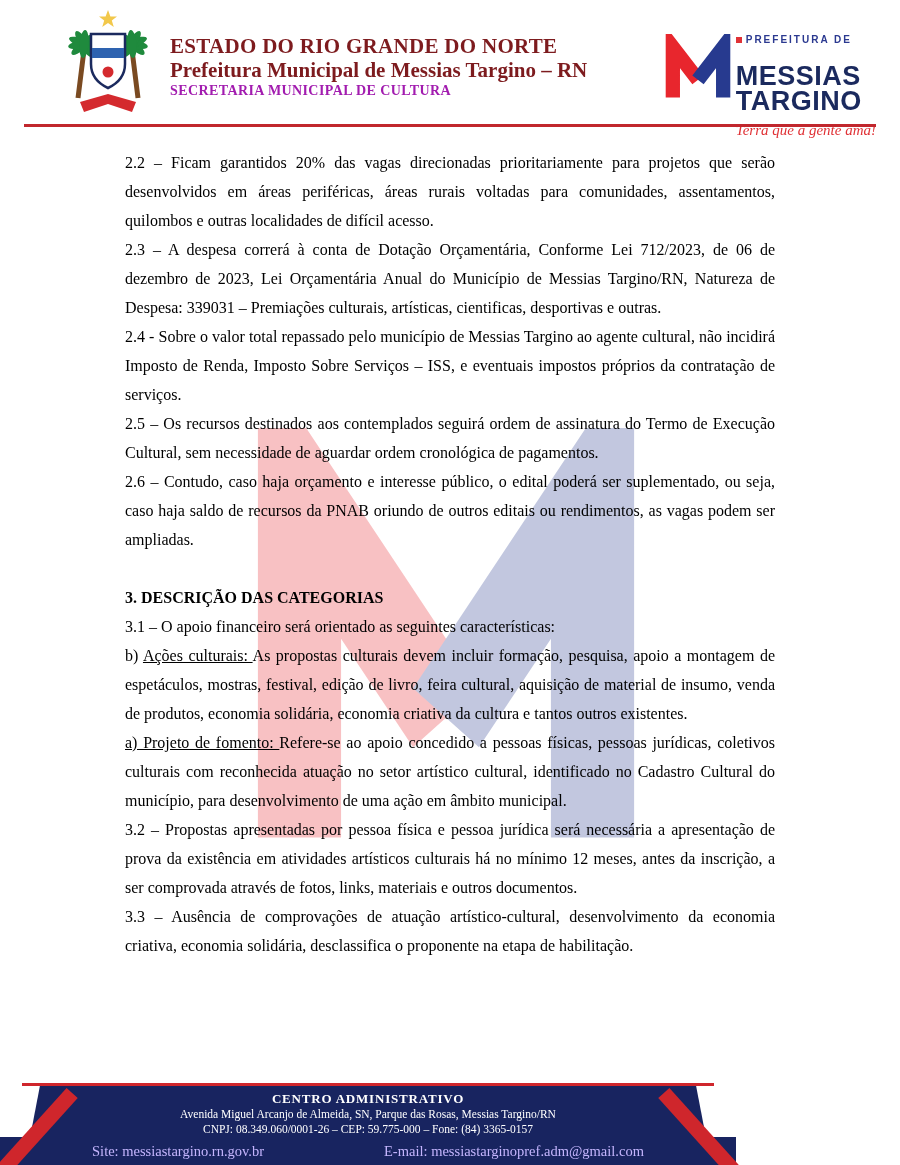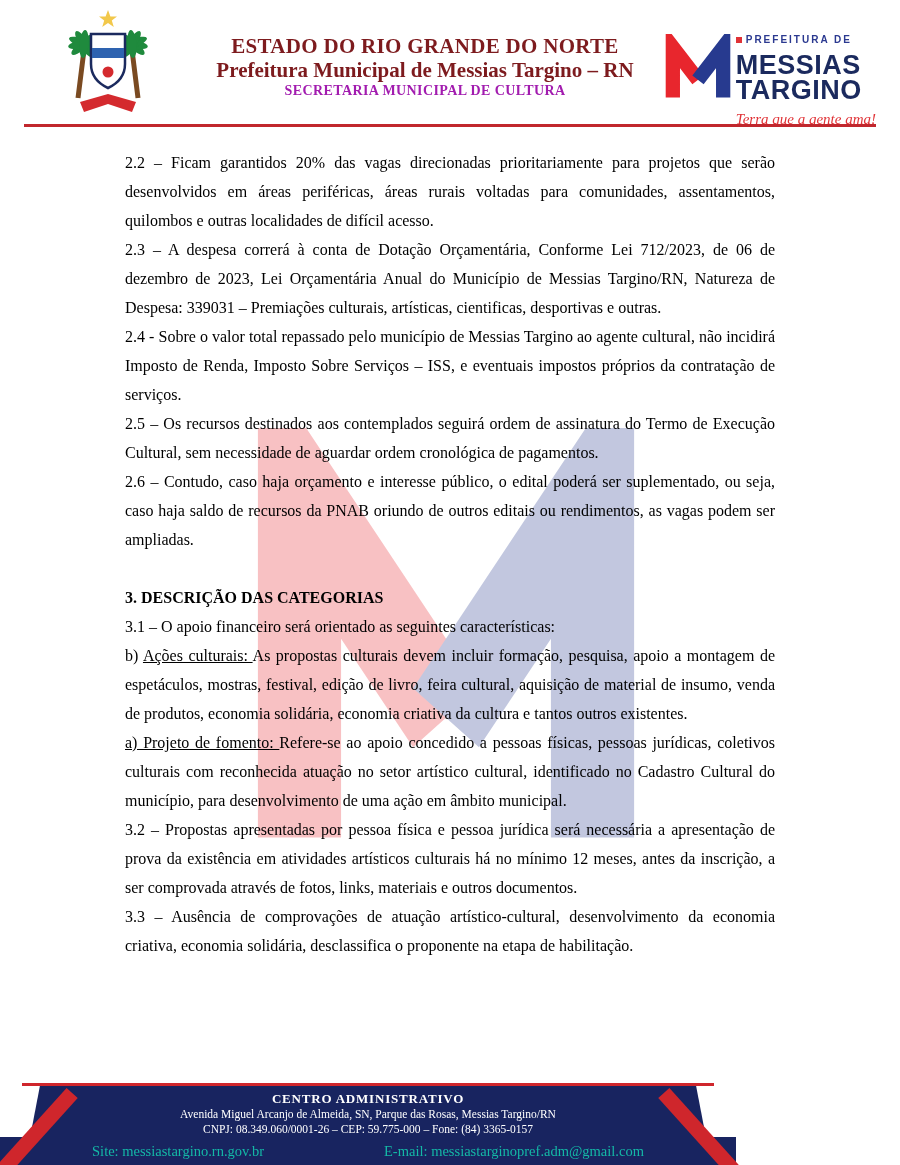--- a/index.html
+++ b/index.html
@@ -5,30 +5,30 @@
   html,body { margin:0; padding:0; background:#e8e8e8; }
   .page {
     position:relative; width:900px; height:1165px; margin:0 auto;
     background:#ffffff; overflow:hidden;
     font-family:"Liberation Serif", serif; color:#000;
   }
 
   
   .header { position:absolute; top:0; left:0; width:900px; height:128px; z-index:4; }
   .crest { position:absolute; left:58px; top:6px; width:100px; height:112px; }
-  .header-center { position:absolute; left:170px; top:34px; width:510px; text-align:center; }
+  .header-center { position:absolute; left:170px; top:34px; width:510px; }
   .h-line1 { color:#7d1b1e; font-weight:bold; font-size:21px; line-height:24px; letter-spacing:0.3px; }
   .h-line2 { color:#7d1b1e; font-weight:bold; font-size:21px; line-height:24px; }
   .h-line3 { color:#a21caf; font-weight:bold; font-size:14px; line-height:18px; letter-spacing:0.4px; }
   .header-rule { position:absolute; top:124px; left:24px; right:24px; height:2.5px; background:#c1272d; }
 
   .logo { position:absolute; right:24px; top:34px; display:flex; gap:4px; align-items:flex-start; }
   .logo-m svg { display:block; }
   .logo-text { font-family:"Liberation Sans", sans-serif; }
-  .logo-top { display:flex; align-items:center; gap:4px; color:#2b3990; font-size:10px; font-weight:bold; letter-spacing:2px; margin-bottom:8px; }
+  .logo-top { display:flex; align-items:center; gap:4px; color:#2b3990; font-size:10px; font-weight:bold; letter-spacing:2px; margin-bottom:19px; }
   .sq { width:6px; height:6px; background:#e03236; display:inline-block; }
   .logo-name { color:#1b2a5e; font-weight:bold; font-size:27px; line-height:25px; letter-spacing:0.5px; }
   .logo-slogan { color:#e03236; font-style:italic; font-size:15px; margin-top:8px; font-family:"Liberation Serif", serif; }
 
   
   .watermark { position:absolute; left:248px; top:428px; width:396px; height:460px; opacity:0.28; z-index:1; }
 
   
   .body-text {
     position:absolute; top:148px; left:125px; width:650px; z-index:2;
@@ -44,21 +44,21 @@
   .footer-main {
     position:absolute; top:2.5px; left:30px; right:30px; height:52px;
     background:#182460; color:#fff; text-align:center; z-index:1;
     clip-path:polygon(10px 0, calc(100% - 10px) 0, 100% 100%, 0 100%);
     padding-top:4px; box-sizing:border-box;
   }
   .footer-title { font-size:13px; font-weight:bold; letter-spacing:0.8px; line-height:17px; }
   .footer-line { font-size:11.5px; line-height:15.5px; }
   .footer-strip {
     position:absolute; bottom:0; left:0; width:100%; height:28px;
-    background:#182460; color:#14b8a6; z-index:1;
+    background:#182460; color:#c4b5fd; z-index:1;
     display:flex; justify-content:center; align-items:center; gap:120px;
     font-size:14.5px;
   }
   .corner { position:absolute; width:120px; height:15px; background:#cf262c; z-index:2; }
   .corner-left  { left:-28px;  bottom:20px; transform:rotate(-48deg); }
   .corner-right { right:-28px; bottom:20px; transform:rotate(48deg); }
 </style>
 </head>
 <body>
 

